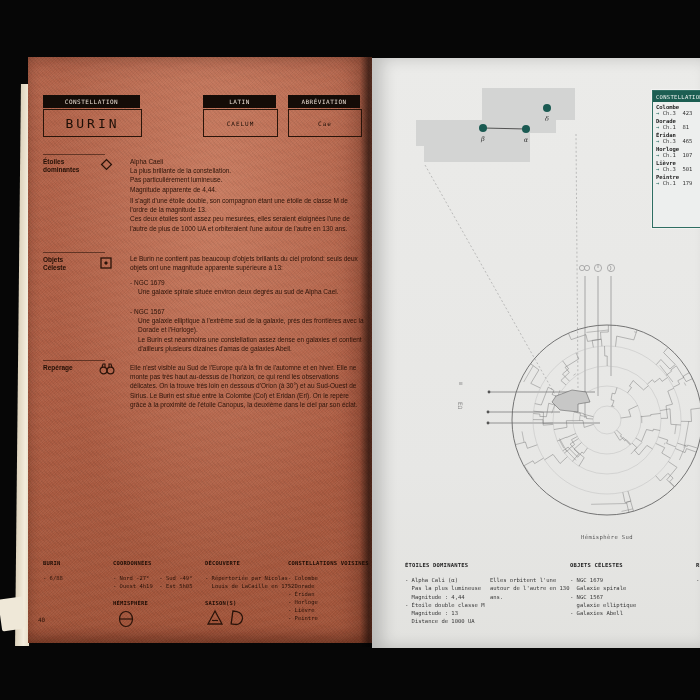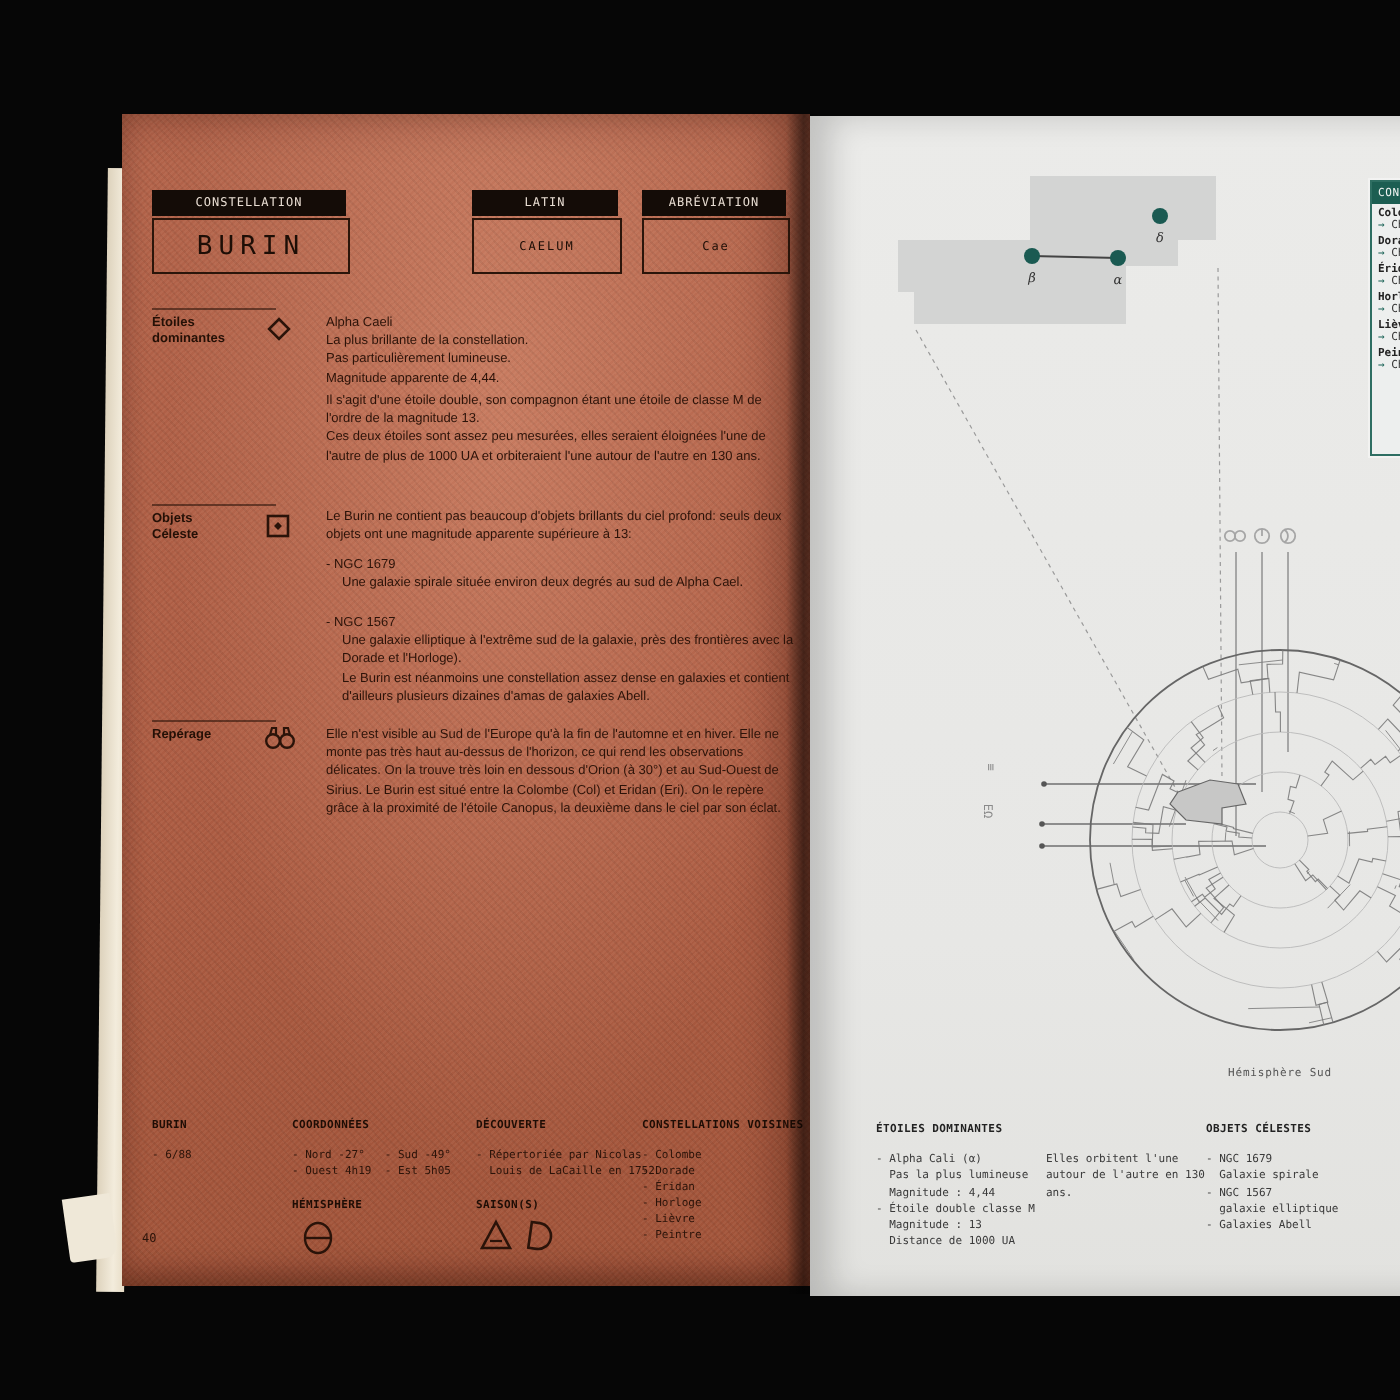--- a/index.html
+++ b/index.html
@@ -1,18 +1,18 @@
 <!DOCTYPE html>
 <html><head>
 <meta charset="utf-8">
 <style>
   html,body{margin:0;padding:0;background:#060606;width:700px;height:700px;overflow:hidden;
     font-family:"Liberation Sans",sans-serif;}
   .abs{position:absolute;}
-  #stage{position:relative;width:580px;height:700px;background:#060606;margin-left:33px;}
+  #stage{position:relative;width:580px;height:700px;background:#060606;}
 
   
   #fore-edge{left:18px;top:84px;width:14px;height:562px;
     background:linear-gradient(90deg,#ddd2bc,#f3ecdc 60%,#e7dcc6);transform:rotate(.6deg);}
   #fore-edge-foot{left:0px;top:598px;width:24px;height:32px;background:#efe8d8;
     transform:rotate(-8deg);border-radius:0 0 6px 2px;}
   #left-page{left:28px;top:57px;width:344px;height:586px;
     background:
       repeating-linear-gradient(47deg,rgba(0,0,0,.05) 0 1px,rgba(255,255,255,0) 1px 3px),
       repeating-linear-gradient(-43deg,rgba(255,215,190,.06) 0 1px,rgba(255,255,255,0) 1px 2px),

